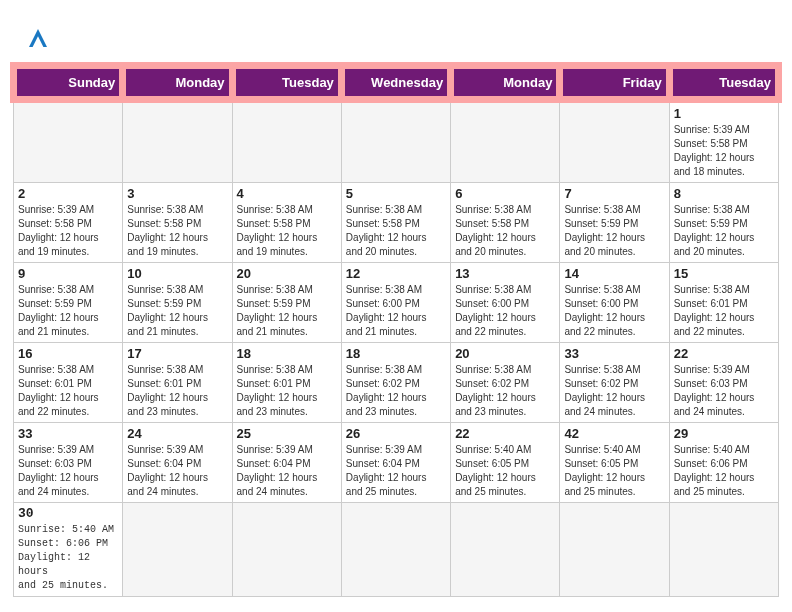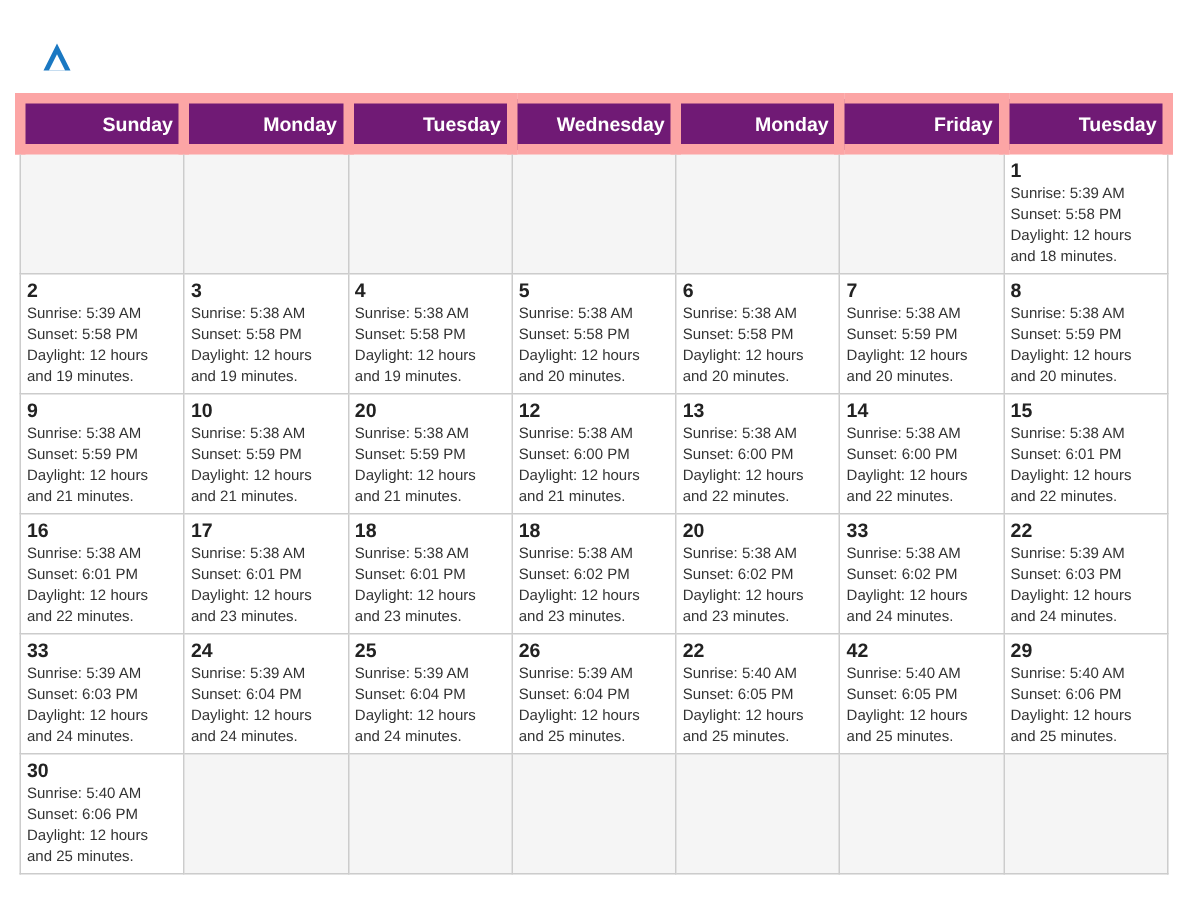--- a/index.html
+++ b/index.html
@@ -78,20 +78,21 @@
       display: block;
       margin-bottom: 2px;
     }
     .day-info {
       font-size: 10px;
       color: #333;
       line-height: 1.4;
     }
     .last-row td {
       height: 60px;
+      font-family: Liberation Mono, monospace;
     }
   </style>
 </head>
 <body>
 
 <div class="header-area">
   <div class="logo">
     <svg class="logo-icon" viewBox="0 0 40 40">
       <rect x="2" y="2" width="36" height="36" rx="4" fill="#fff"></rect>
 

